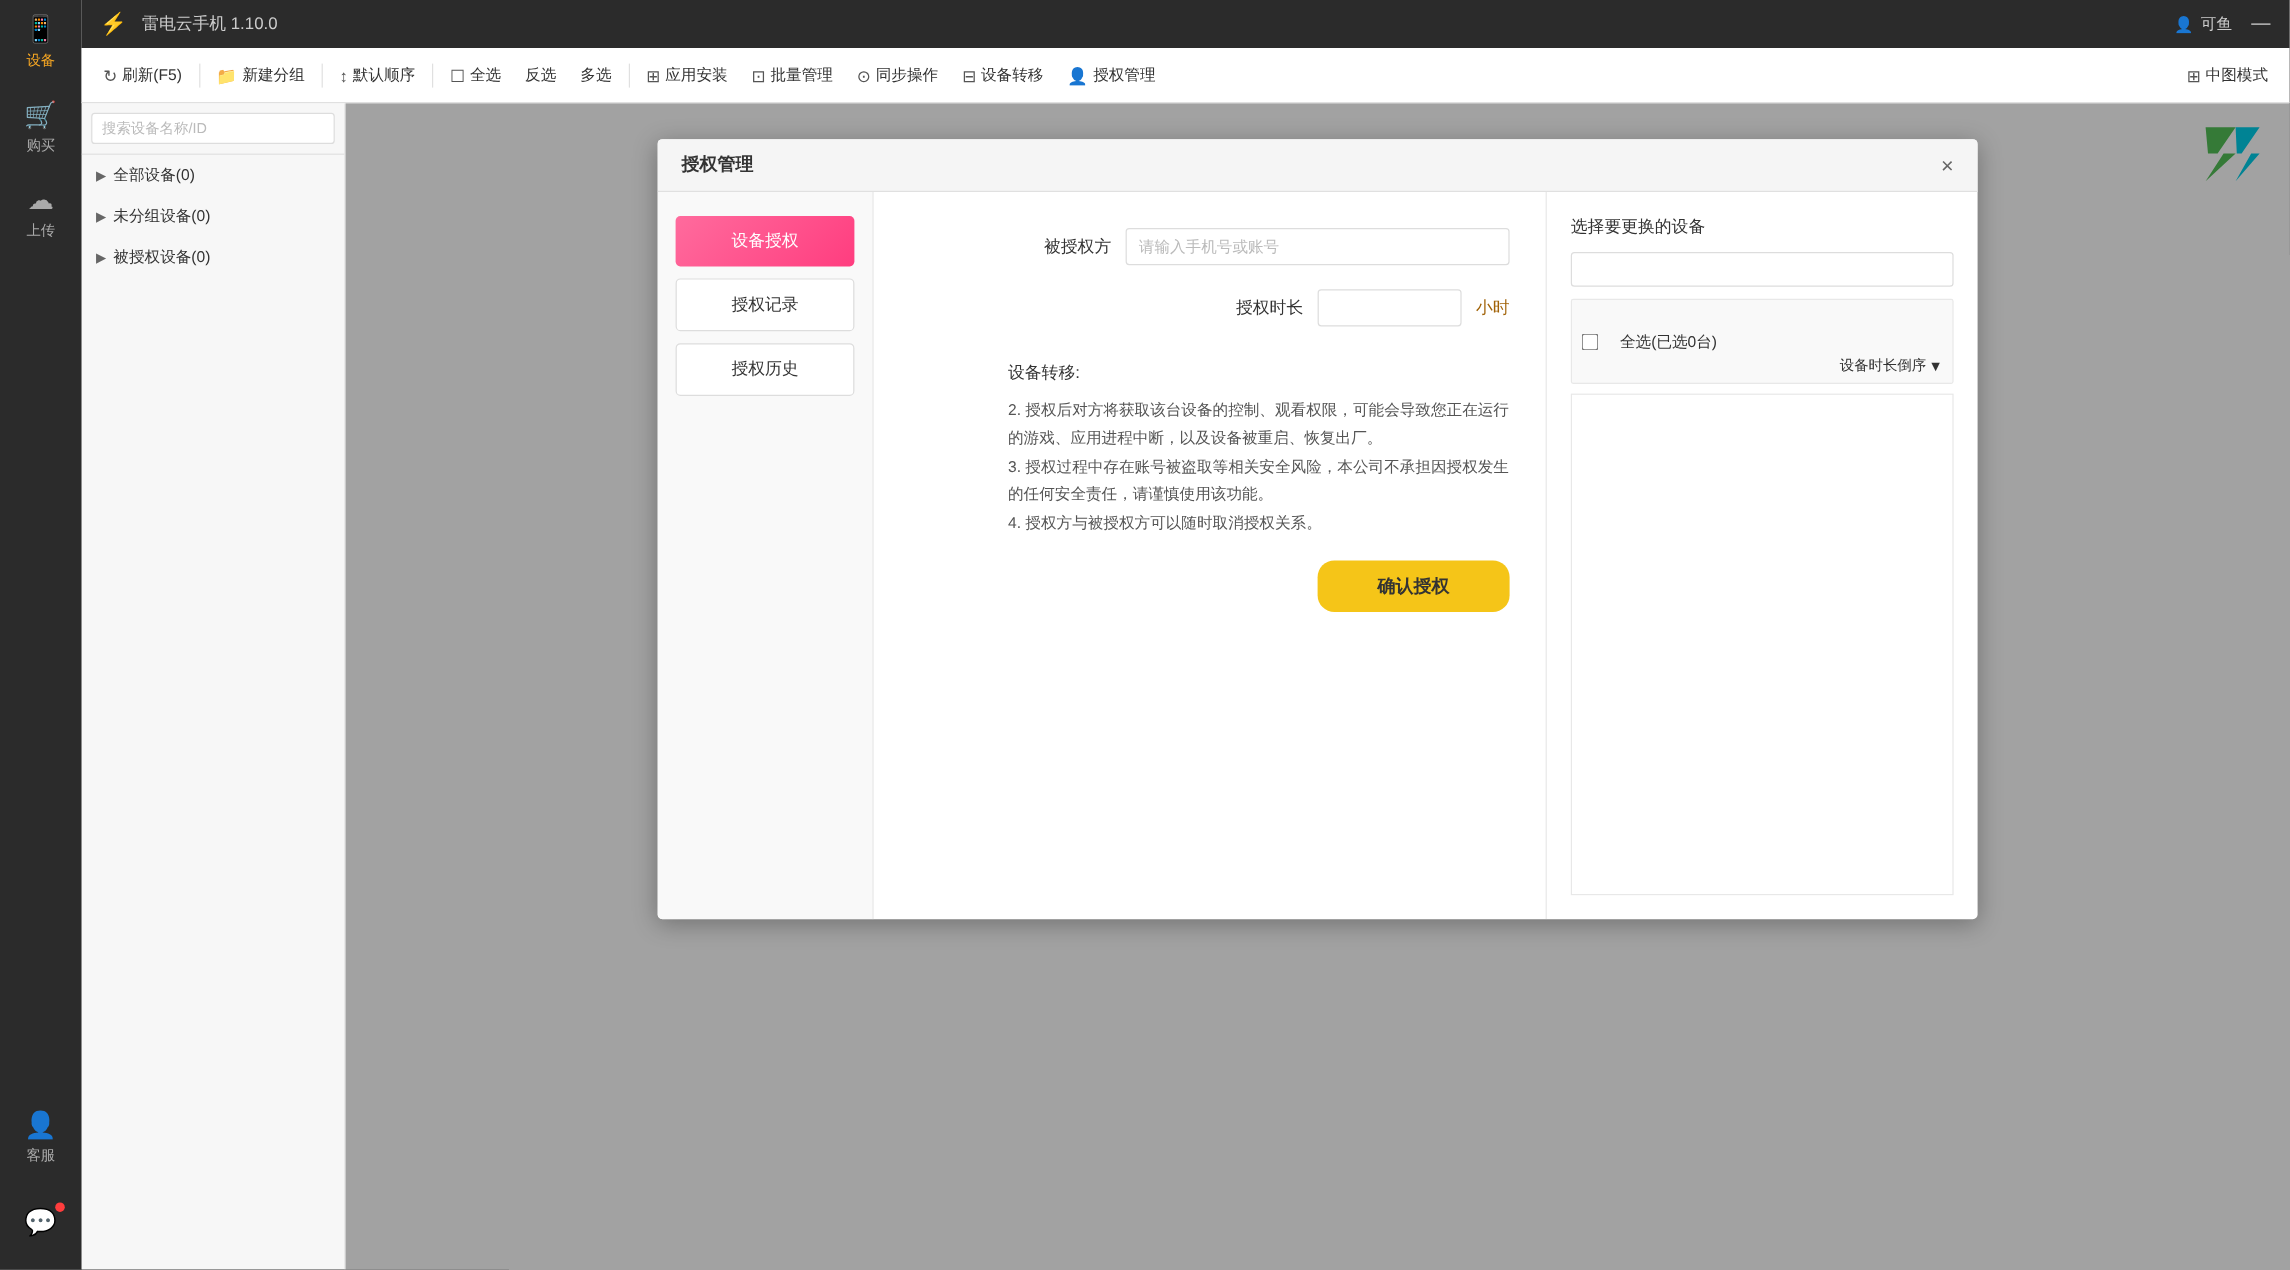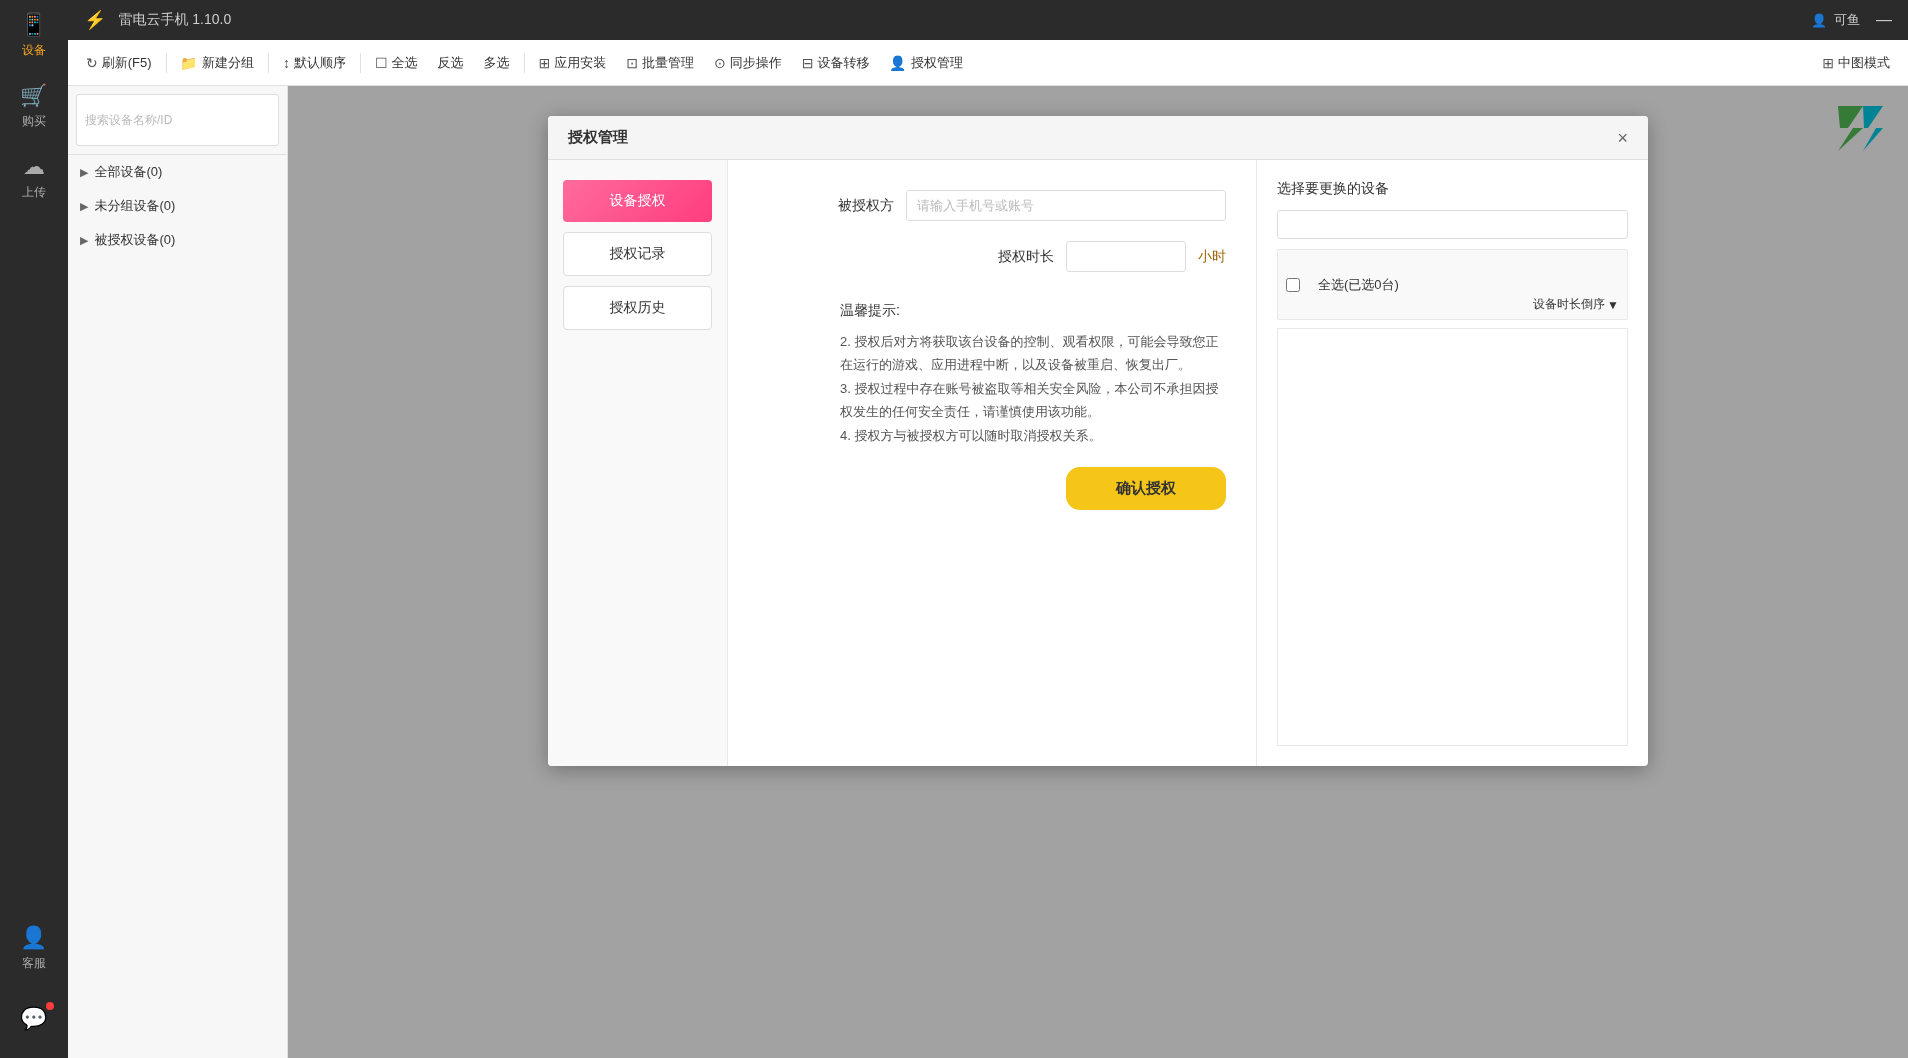--- a/index.html
+++ b/index.html
@@ -96,21 +96,21 @@
       display: flex;
       flex-direction: column;
       flex-shrink: 0;
     }
     .device-search {
       padding: 8px;
       border-bottom: 1px solid #e0e0e0;
     }
     .device-search input {
       width: 100%;
-      padding: 18px 8px;
+      padding: 5px 8px;
       border: 1px solid #ddd;
       border-radius: 3px;
       font-size: 12px;
       background: #fff;
       color: #999;
     }
     .device-group {
       padding: 8px 12px;
       display: flex;
       align-items: center;
@@ -256,21 +256,21 @@
     
     .notice-section {
       margin-top: 10px;
       margin-left: 82px;
     }
     .notice-title { font-size: 14px; color: #333; margin-bottom: 10px; font-weight: normal; }
     .notice-item { font-size: 13px; color: #555; line-height: 1.8; }
 
     
     .modal-right {
-      width: 392px;
+      width: 360px;
       border-left: 1px solid #e8e8e8;
       padding: 20px;
       display: flex;
       flex-direction: column;
     }
     .device-select-label {
       font-size: 14px;
       color: #333;
       margin-bottom: 12px;
     }
@@ -468,21 +468,21 @@
                 <input type="text" class="form-input" placeholder="请输入手机号或账号" style="">
               </div>
 
               <div class="form-row">
                 <span class="form-label">授权时长</span>
                 <input type="text" class="form-input-short" style="">
                 <span class="form-unit">小时</span>
               </div>
 
               <div class="notice-section">
-                <div class="notice-title">温馨提示:</div>
+                <div class="notice-title">设备转移:</div>
                 <div class="notice-item">2. 授权后对方将获取该台设备的控制、观看权限，可能会导致您正在运行的游戏、应用进程中断，以及设备被重启、恢复出厂。</div>
                 <div class="notice-item">3. 授权过程中存在账号被盗取等相关安全风险，本公司不承担因授权发生的任何安全责任，请谨慎使用该功能。</div>
                 <div class="notice-item">4. 授权方与被授权方可以随时取消授权关系。</div>
               </div>
 
               <div class="confirm-section">
                 <button class="confirm-btn">确认授权</button>
               </div>
             </div>
 

